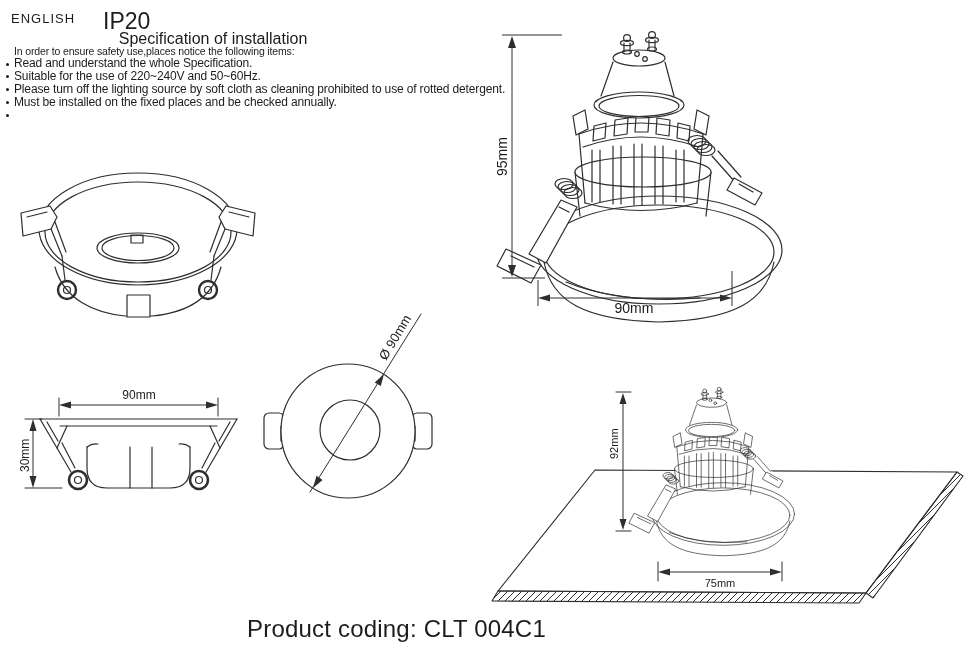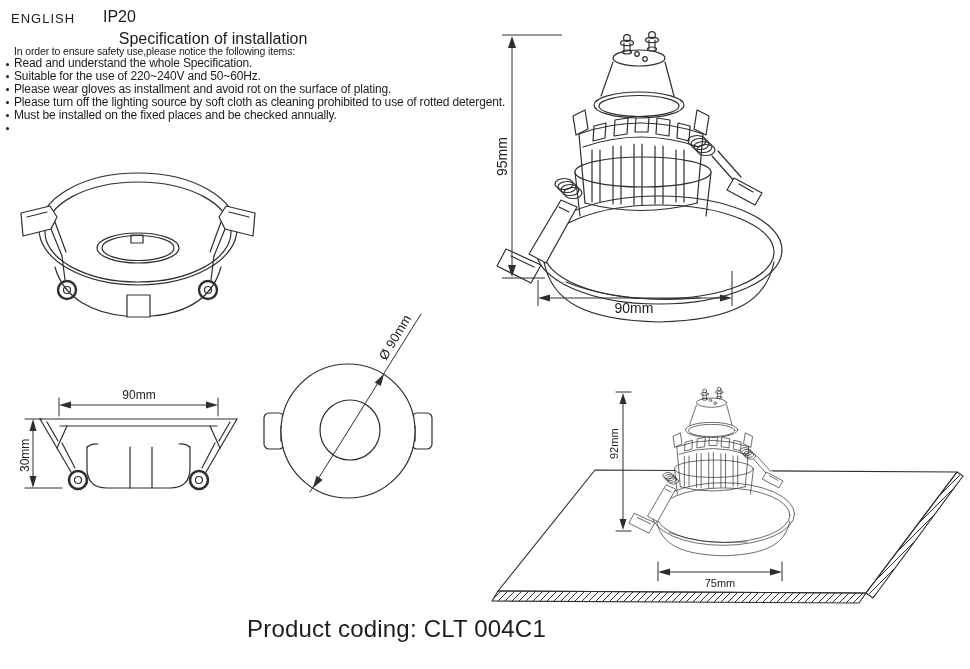--- a/index.html
+++ b/index.html
@@ -1,44 +1,43 @@
 <!DOCTYPE html>
 <html><head>
 <meta charset="utf-8">
 <style>
   html,body{margin:0;padding:0;background:#fff;}
   .page{position:relative;width:970px;height:669px;background:#fff;overflow:hidden;
         font-family:"Liberation Sans", sans-serif;color:#1c1c1c;}
   .abs{position:absolute;}
   .lang{left:11px;top:11px;font-size:13px;letter-spacing:1px;}
-  .ip{left:103px;top:8px;font-size:16px;}
+  .ip{left:103px;top:8px;font-size:23px;}
   .spec-title{left:0;top:30px;width:426px;text-align:center;font-size:16px;}
   .spec-intro{left:14px;top:45px;font-size:10.5px;letter-spacing:-0.15px;}
   ul.spec-list{left:5px;top:57px;margin:0;padding:0;list-style:none;font-size:12px;letter-spacing:-0.15px;}
   ul.spec-list li{position:relative;padding-left:9px;line-height:12.9px;white-space:nowrap;}
   ul.spec-list li .dot{position:absolute;left:1px;top:5.5px;width:3px;height:3px;border-radius:50%;background:#1c1c1c;}
   .footer{left:247px;top:615px;font-size:24px;letter-spacing:0.2px;}
   svg.art{position:absolute;left:0;top:0;}
   svg.art text{font-family:"Liberation Sans", sans-serif;fill:#1c1c1c;stroke:none;}
   .noselect{user-select:none;padding-left:36px;}
 </style>
 </head>
 <body>
 
 <div class="page noselect">
 
   <div class="abs lang">ENGLISH</div>
   <div class="abs ip">IP20</div>
   <div class="abs spec-title">Specification of installation</div>
-  <div class="abs spec-intro">In order to ensure safety use,please notice the following items:</div>
+  <div class="abs spec-intro">In order to ensure safety use,places notice the following items:</div>
 
   <ul class="abs spec-list">
     <li><span class="dot"></span><span>Read and understand the whole Specification.</span></li>
     <li><span class="dot"></span><span>Suitable for the use of 220~240V and 50~60Hz.</span></li>
-    <li><span class="dot"></span><span>Please wear gloves as installment and avoid rot on the surface of plating.</span></li>
     <li><span class="dot"></span><span>Please turn off the lighting source by soft cloth as cleaning prohibited to use of rotted detergent.</span></li>
     <li><span class="dot"></span><span>Must be installed on the fixed places and be checked annually.</span></li>
     <li><span class="dot"></span></li>
   </ul>
 
   <svg class="art" width="970" height="669" viewBox="0 0 970 669">
     <defs>
       <pattern id="hatch" patternUnits="userSpaceOnUse" width="7" height="7">
         <path d="M0 7 L7 0" stroke="#2e2e2e" stroke-width="1" fill="none"></path>
       </pattern>

